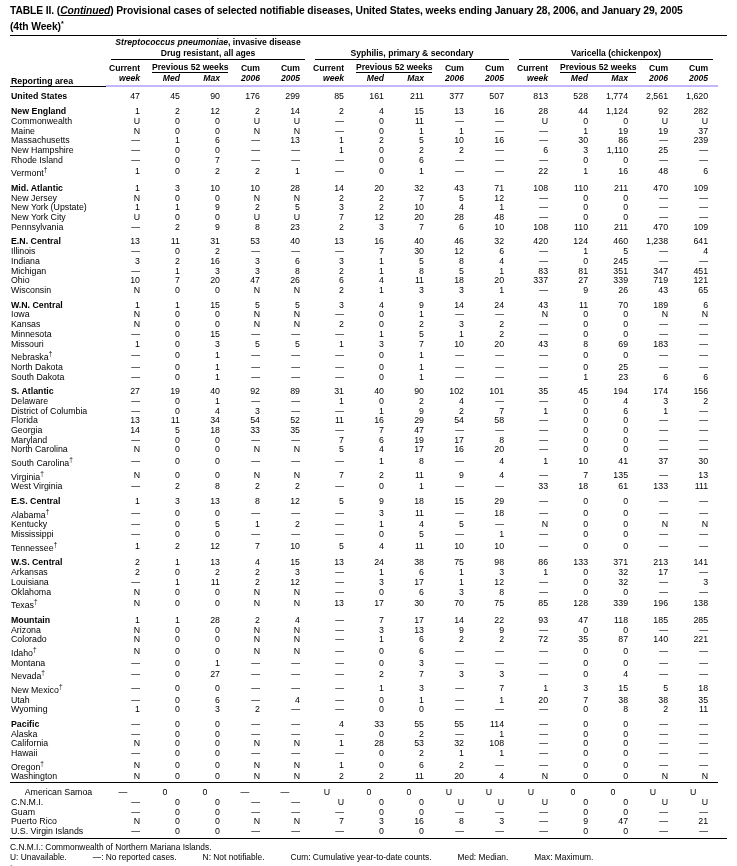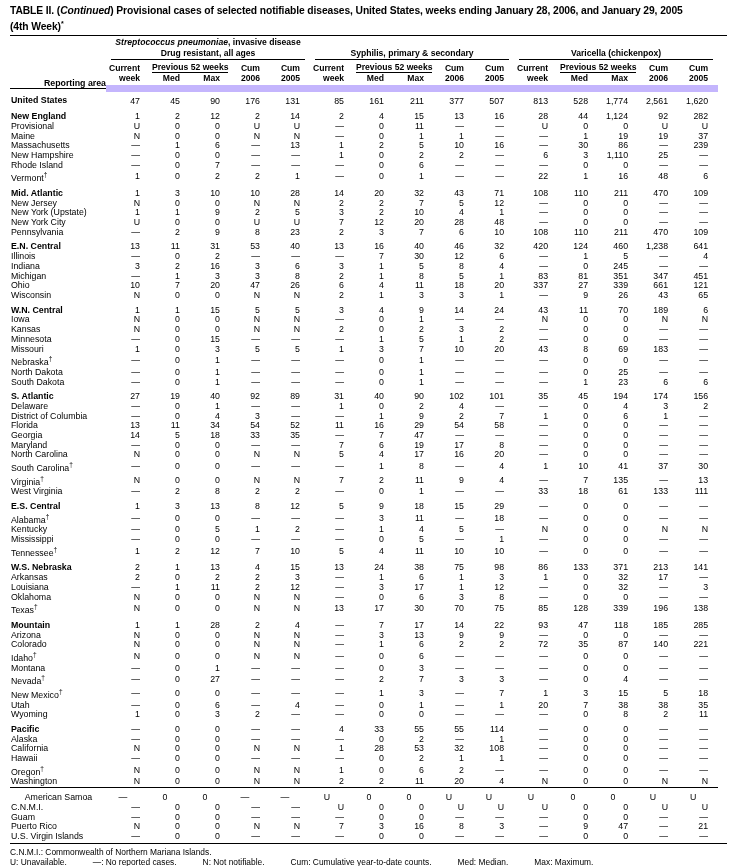--- a/index.html
+++ b/index.html
@@ -7,40 +7,40 @@
     width:737px; height:866px; overflow:hidden;
     background:#ffffff; color:#000;
     font-family:"Liberation Sans", sans-serif;
     -webkit-font-smoothing:antialiased;
   }
   .page { padding:5px 10px 0 10px; }
 
   
   .title { font-weight:bold; font-size:10.3px; line-height:12.5px; letter-spacing:-0.1px; }
   .title .l1 { white-space:nowrap; display:block; }
-  .title i { font-style:italic; }
+  .title i { font-style:italic;text-decoration:underline; }
   .title sup { font-size:7px; }
   .rule-top { border-top:1.6px solid #000; margin-top:2px; }
 
   
   table { border-collapse:collapse; table-layout:fixed; width:708px; margin-top:1px; }
   col.c-area { width:96px; }
   col.c-g1 { width:44px; }
   col.c-n { width:40px; }
 
   thead th { font-weight:bold; font-size:8.6px; padding:0; vertical-align:bottom; }
-  th.area-h { text-align:right; padding-left:1px; border-bottom:1px solid #000; font-size:8.8px; }
+  th.area-h { text-align:left; padding-left:1px; border-bottom:1px solid #000; font-size:8.8px; }
   th.grp { padding:0 5px; }
   .grp-inner { border-bottom:1px solid #000; padding-bottom:1px; text-align:center; line-height:10.5px; white-space:nowrap; }
   .grp-inner .it { font-style:italic;margin-top:24px; }
   tr.subrow1 th { padding-top:2px; line-height:10px; }
   th.sub { text-align:right; padding-right:10px; }
   th.p52cell { text-align:center; padding:0 2px;margin-top:32px; }
   .p52 { border-bottom:1px solid #000; padding-bottom:0; white-space:nowrap; text-align:center; }
-  tr.subrow2 th { border-bottom:7px solid #c4b5fd; padding-bottom:2px; line-height:10px; }
+  tr.subrow2 th { border-bottom:2px solid #c4b5fd; padding-bottom:2px; line-height:10px;font-style:italic; }
 
   tbody td { font-size:8.8px; line-height:9.7px; padding:0; white-space:nowrap; }
   td.area { text-align:left; padding-left:1px; }
   td.val  { text-align:right; padding-right:10px; }
   tr.bold td.area { font-weight:bold;margin-left:28px; }
   tr.gap td { padding-top:5px; }
   tr.rule-above td { border-top:1px solid #000;text-align:center; }
   td sup, .fn sup { font-size:6.5px; }
 
   .rule-bottom { border-top:1.4px solid #000; width:717px; margin-top:1px; }
@@ -133,21 +133,21 @@
         <th class="sub">2005</th>
       </tr>
     </thead>
     <tbody>
         <tr class="bold gap">
           <td class="area">United States</td>
           <td class="val">47</td>
           <td class="val">45</td>
           <td class="val">90</td>
           <td class="val">176</td>
-          <td class="val">131</td>
+          <td class="val">299</td>
           <td class="val">85</td>
           <td class="val">161</td>
           <td class="val">211</td>
           <td class="val">377</td>
           <td class="val">507</td>
           <td class="val">813</td>
           <td class="val">528</td>
           <td class="val">1,774</td>
           <td class="val">2,561</td>
           <td class="val">1,620</td>
@@ -164,21 +164,21 @@
           <td class="val">15</td>
           <td class="val">13</td>
           <td class="val">16</td>
           <td class="val">28</td>
           <td class="val">44</td>
           <td class="val">1,124</td>
           <td class="val">92</td>
           <td class="val">282</td>
         </tr>
         <tr class="">
-          <td class="area">Provisional</td>
+          <td class="area">Commonwealth</td>
           <td class="val">U</td>
           <td class="val">0</td>
           <td class="val">0</td>
           <td class="val">U</td>
           <td class="val">U</td>
           <td class="val">—</td>
           <td class="val">0</td>
           <td class="val">11</td>
           <td class="val">—</td>
           <td class="val">—</td>
@@ -448,21 +448,21 @@
           <td class="val">47</td>
           <td class="val">26</td>
           <td class="val">6</td>
           <td class="val">4</td>
           <td class="val">11</td>
           <td class="val">18</td>
           <td class="val">20</td>
           <td class="val">337</td>
           <td class="val">27</td>
           <td class="val">339</td>
-          <td class="val">661</td>
+          <td class="val">719</td>
           <td class="val">121</td>
         </tr>
         <tr class="">
           <td class="area">Wisconsin</td>
           <td class="val">N</td>
           <td class="val">0</td>
           <td class="val">0</td>
           <td class="val">N</td>
           <td class="val">N</td>
           <td class="val">2</td>
@@ -884,21 +884,21 @@
           <td class="val">11</td>
           <td class="val">10</td>
           <td class="val">10</td>
           <td class="val">—</td>
           <td class="val">0</td>
           <td class="val">0</td>
           <td class="val">—</td>
           <td class="val">—</td>
         </tr>
         <tr class="bold gap">
-          <td class="area">W.S. Nebraska</td>
+          <td class="area">W.S. Central</td>
           <td class="val">2</td>
           <td class="val">1</td>
           <td class="val">13</td>
           <td class="val">4</td>
           <td class="val">15</td>
           <td class="val">13</td>
           <td class="val">24</td>
           <td class="val">38</td>
           <td class="val">75</td>
           <td class="val">98</td>

